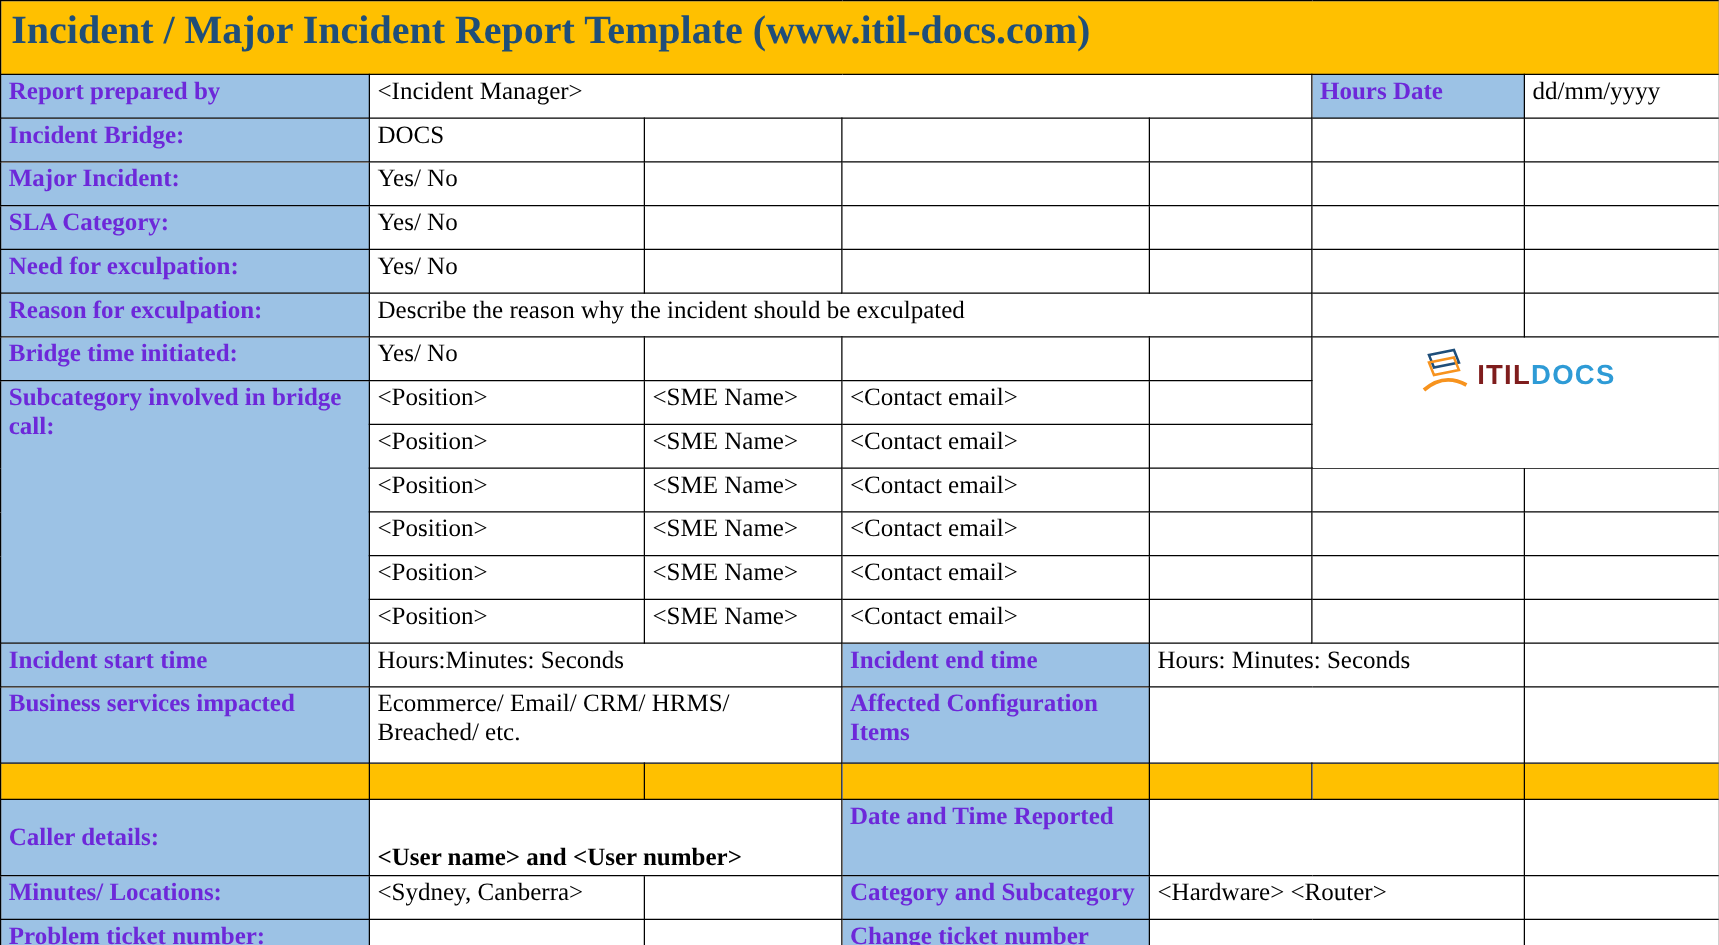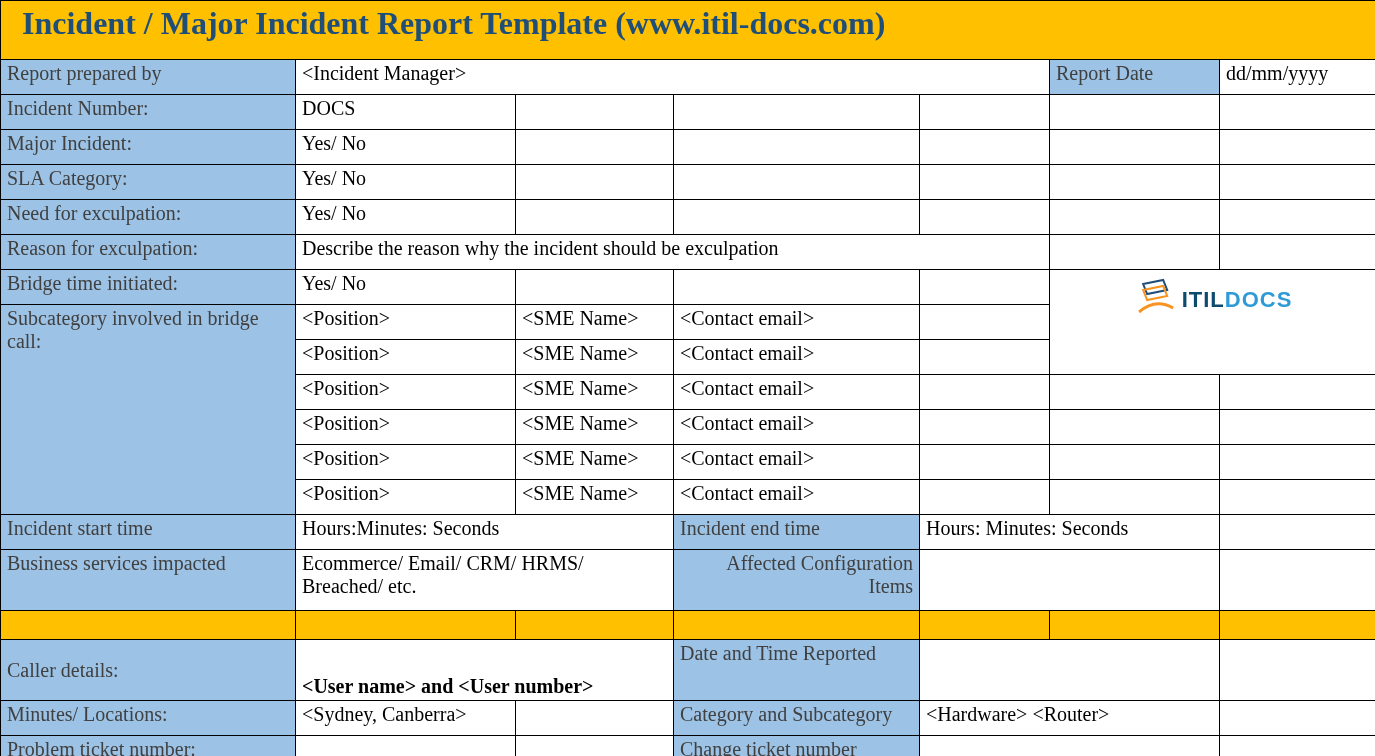--- a/index.html
+++ b/index.html
@@ -21,30 +21,30 @@
     height: 30px;
     overflow: hidden;
     white-space: nowrap;
   }
   .title-row td {
     background: #ffc000;
     color: #1f4e79;
     font-weight: bold;
     font-size: 32px;
     height: 50px;
-    padding: 4px 21px;
+    padding: 4px 8px;
   }
   .divider-row td {
     background: #ffc000;
     height: 24px;
   }
   .label {
     background: #9cc2e5;
-    font-weight: normal;
-    color: #404040;
+    font-weight: bold;
+    color: #6d28d9;
   }
   .value {
     background: #fff;
     color: #000;
   }
   .tall td {
     height: 56px;
     white-space: normal;
   }
   .logo-cell {
@@ -61,21 +61,21 @@
   .logo-swoosh {
     display: inline-block;
     vertical-align: middle;
   }
   .logo-text {
     font-family: Arial, sans-serif;
     font-weight: bold;
     font-size: 22px;
     letter-spacing: 1px;
   }
-  .logo-text .itil { color: #0c4a6e; }
+  .logo-text .itil { color: #7f1d1d; }
   .logo-text .docs { color: #2e9bd6; }
   col.c1 { width: 295px; }
   col.c2 { width: 220px; }
   col.c3 { width: 158px; }
   col.c4 { width: 246px; }
   col.c5 { width: 130px; }
   col.c6 { width: 170px; }
   col.c7 { width: 156px; }
 </style>
 </head>
@@ -93,26 +93,26 @@
   </colgroup>
 
   <tbody>
       <tr class="title-row">
     <td colspan="7">Incident / Major Incident Report Template   (www.itil-docs.com)</td>
   </tr>
 
   <tr>
     <td class="label">Report prepared by</td>
     <td class="value" colspan="4">&lt;Incident Manager&gt;</td>
-    <td class="label">Report Date</td>
+    <td class="label">Hours Date</td>
     <td class="value">dd/mm/yyyy</td>
   </tr>
 
   <tr>
-    <td class="label">Incident Number:</td>
+    <td class="label">Incident Bridge:</td>
     <td class="value">DOCS</td>
     <td class="value"></td>
         <td class="value"></td>
         <td class="value"></td>
         <td class="value"></td>
         <td class="value"></td>
   </tr>
 
   <tr>
     <td class="label">Major Incident:</td>
@@ -139,21 +139,21 @@
     <td class="value">Yes/ No</td>
     <td class="value"></td>
         <td class="value"></td>
         <td class="value"></td>
         <td class="value"></td>
         <td class="value"></td>
   </tr>
 
   <tr>
     <td class="label">Reason for exculpation:</td>
-    <td class="value" colspan="4">Describe the reason why the incident should be exculpation</td>
+    <td class="value" colspan="4">Describe the reason why the incident should be exculpated</td>
     <td class="value"></td>
         <td class="value"></td>
   </tr>
 
   <tr>
     <td class="label">Bridge time initiated:</td>
     <td class="value">Yes/ No</td>
     <td class="value"></td>
         <td class="value"></td>
         <td class="value"></td>
@@ -223,21 +223,21 @@
     <td class="label">Incident start time</td>
     <td class="value" colspan="2">Hours:Minutes: Seconds</td>
     <td class="label">Incident end time</td>
     <td class="value" colspan="2">Hours: Minutes: Seconds</td>
     <td class="value"></td>
   </tr>
 
   <tr class="tall">
     <td class="label">Business services impacted</td>
     <td class="value" colspan="2" style="white-space:normal;">Ecommerce/ Email/ CRM/ HRMS/ Breached/ etc.</td>
-    <td class="label" style="white-space:normal;text-align:right;">Affected Configuration Items</td>
+    <td class="label" style="white-space:normal;">Affected Configuration Items</td>
     <td class="value" colspan="2"></td>
     <td class="value"></td>
   </tr>
 
   <tr class="divider-row">
     <td></td>
         <td></td>
         <td></td>
         <td></td>
         <td></td>

